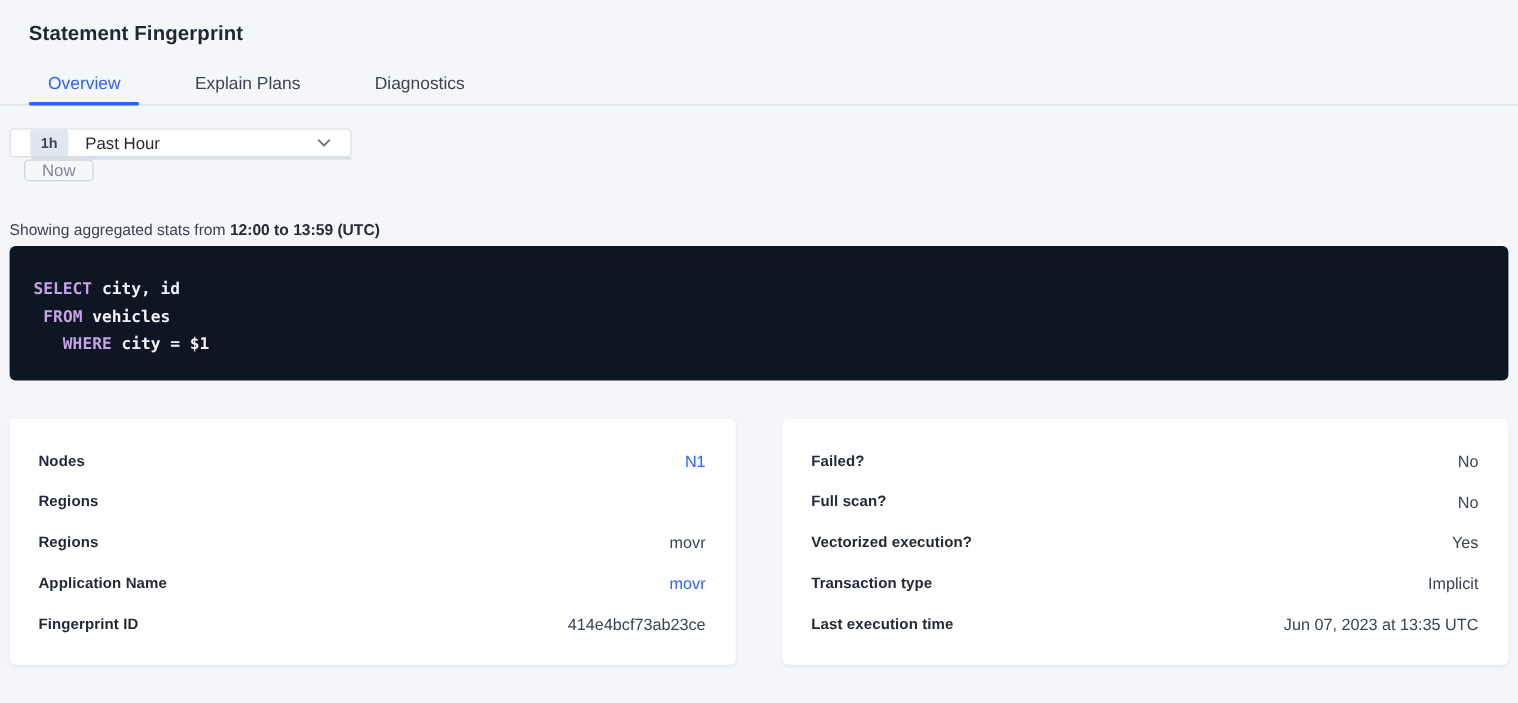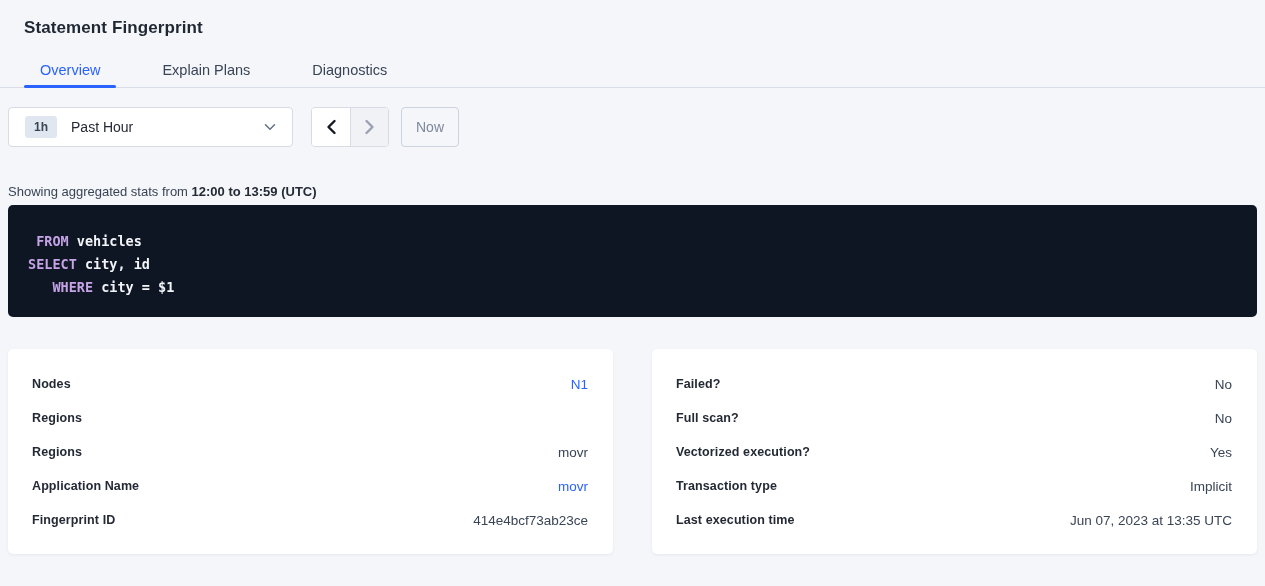--- a/index.html
+++ b/index.html
@@ -52,20 +52,21 @@
     background: #2962ff;
   }
 
   
   .time-row {
     position: absolute;
     left: 8px; top: 107px;
     height: 40px;
     display: flex;
     align-items: stretch;
+    flex-direction: column;
   }
   .time-dropdown {
     width: 285px;
     background: #ffffff;
     border: 1px solid #d6dbe4;
     border-radius: 4px;
     display: flex;
     align-items: center;
     padding: 0 16px;
     cursor: pointer;
@@ -222,21 +223,21 @@
       </span>
     </button>
   </div>
 
   <button class="now-btn">Now</button>
 </div>
 
 <div class="stats-line"><span>Showing aggregated stats from </span><span class="strong">12:00 to 13:59 (UTC)</span></div>
 
 <div class="sql-box">
-  <div class="sql-code"><div><span> </span><span class="kw">FROM</span><span> vehicles</span></div><div><span class="kw">SELECT</span><span> city, id</span></div><div><span>   </span><span class="kw">WHERE</span><span> city = $1</span></div></div>
+  <div class="sql-code"><div><span class="kw">SELECT</span><span> city, id</span></div><div><span> </span><span class="kw">FROM</span><span> vehicles</span></div><div><span>   </span><span class="kw">WHERE</span><span> city = $1</span></div></div>
 </div>
 
 <div class="cards">
 
   <div class="card">
     <div class="srow">
       <span class="lbl">Nodes</span>
       <a class="val link">N1</a>
     </div>
     <div class="srow">

